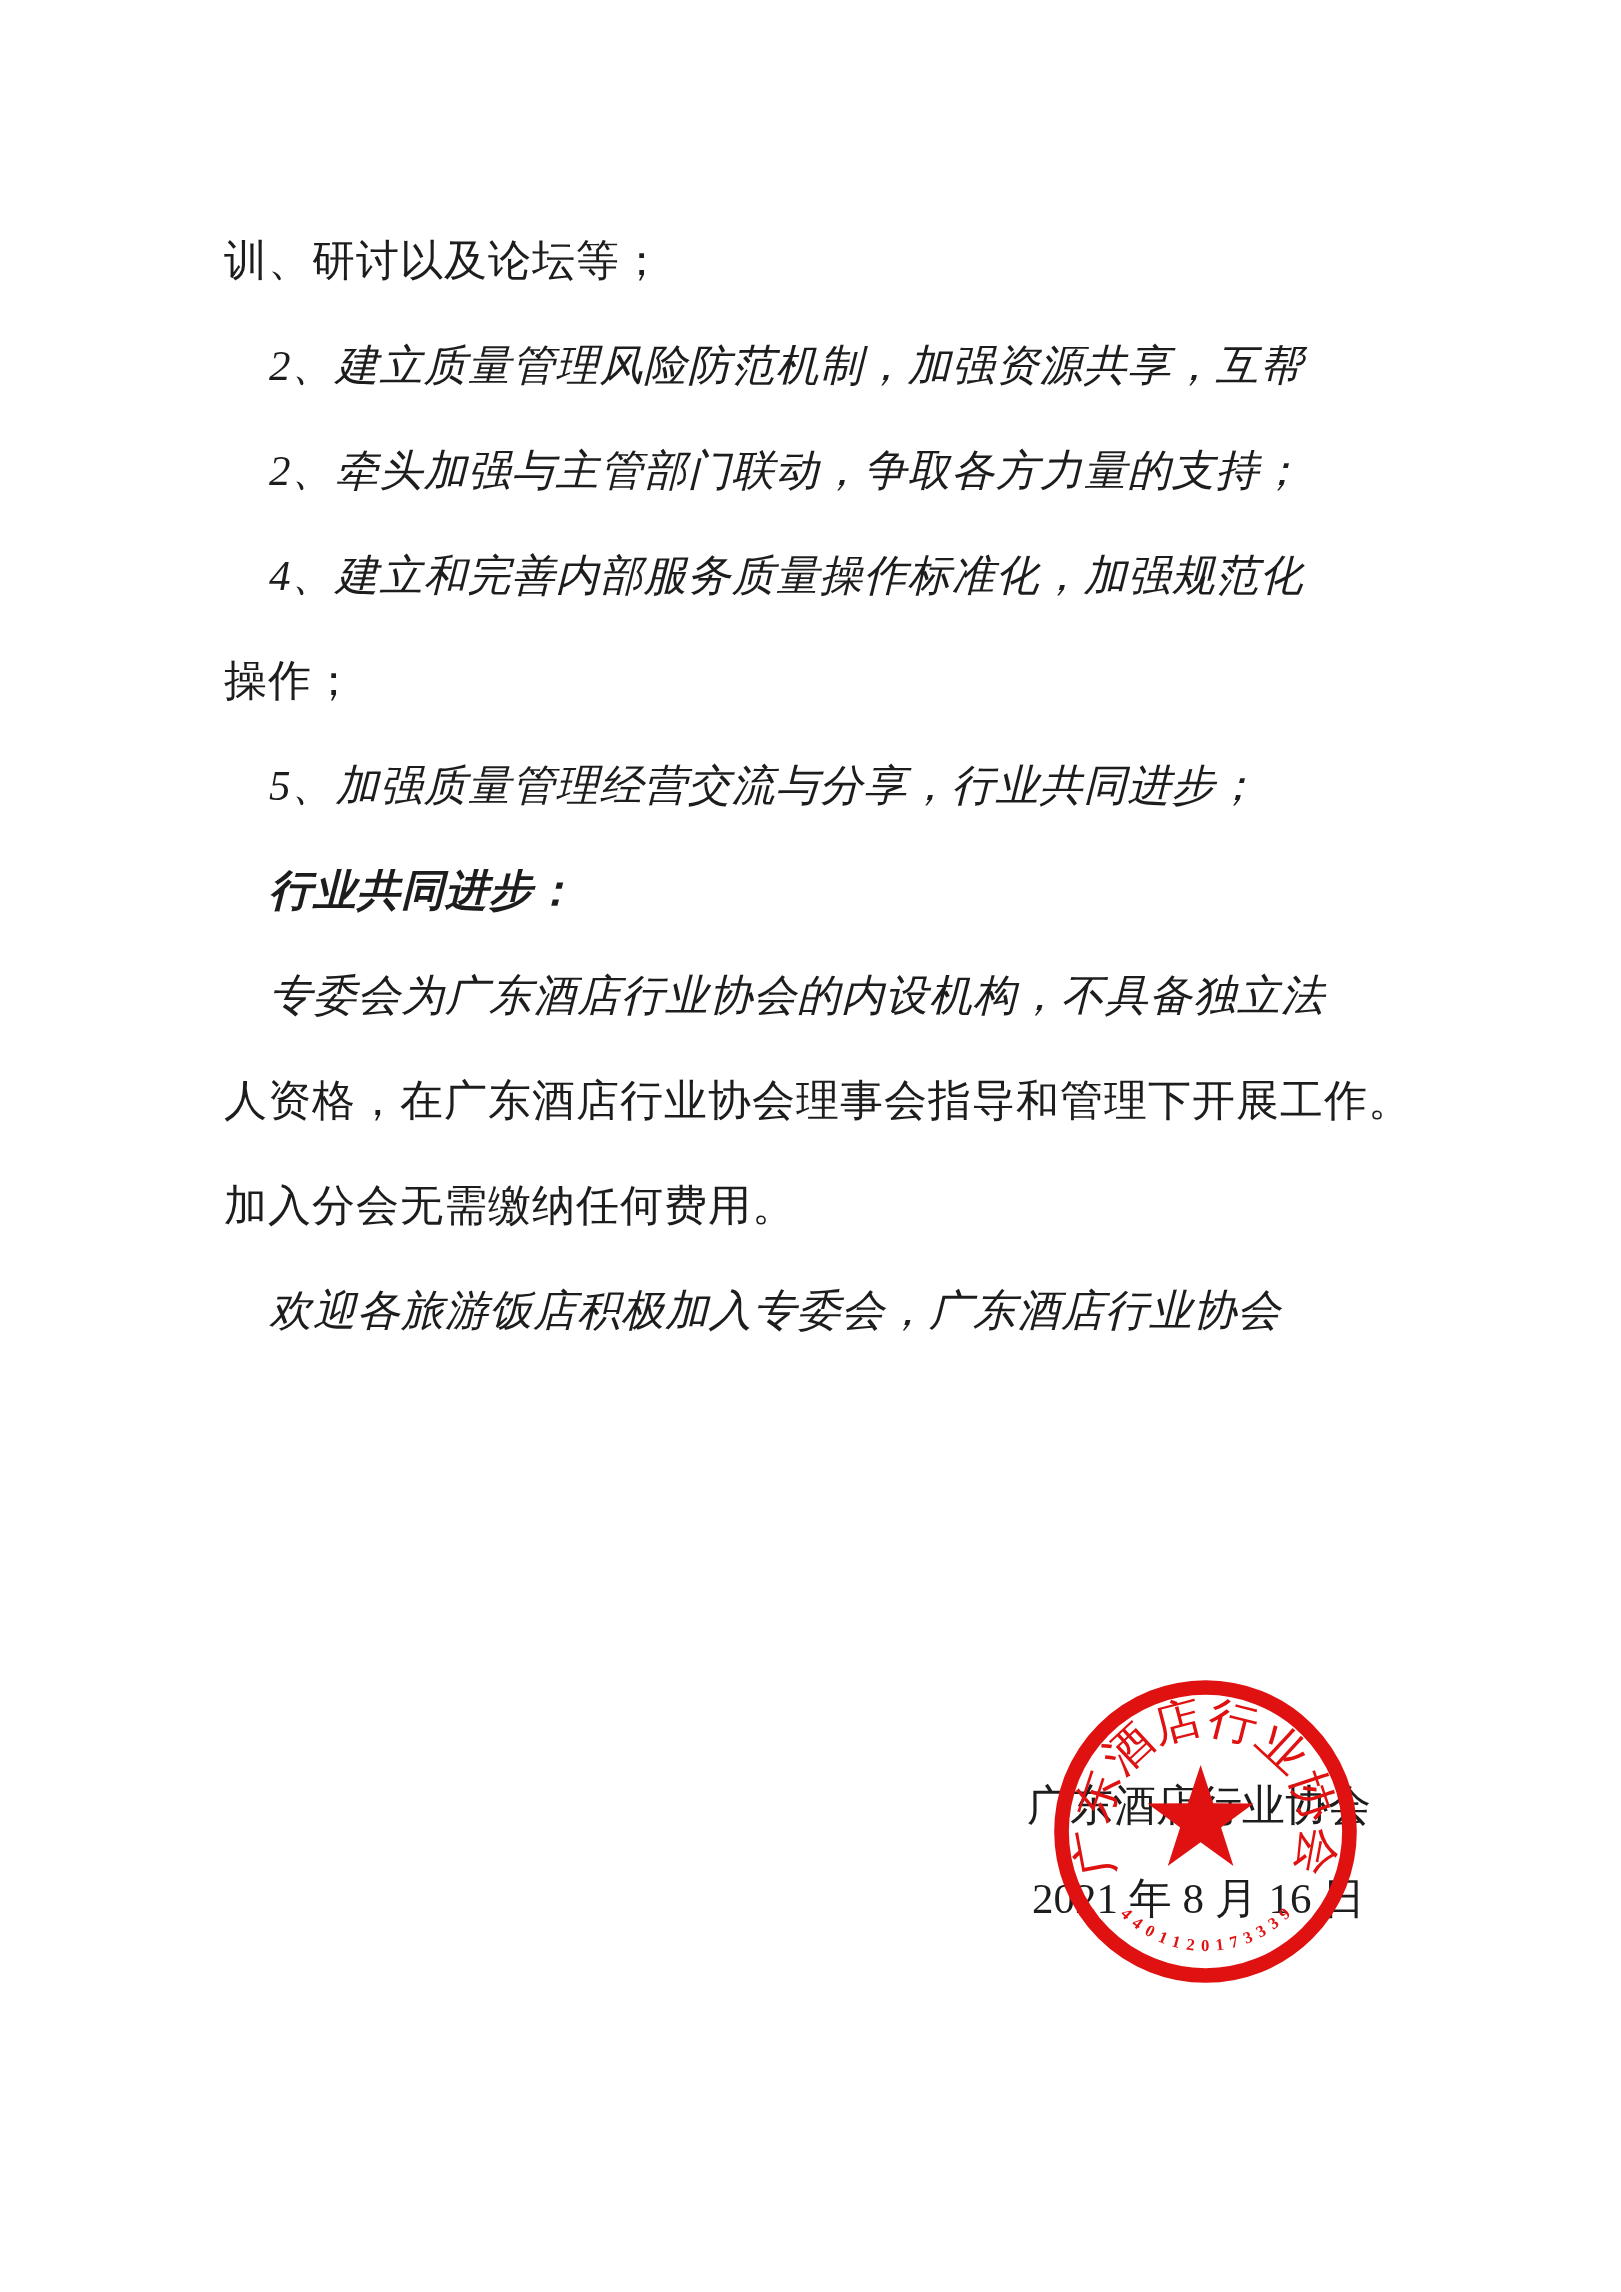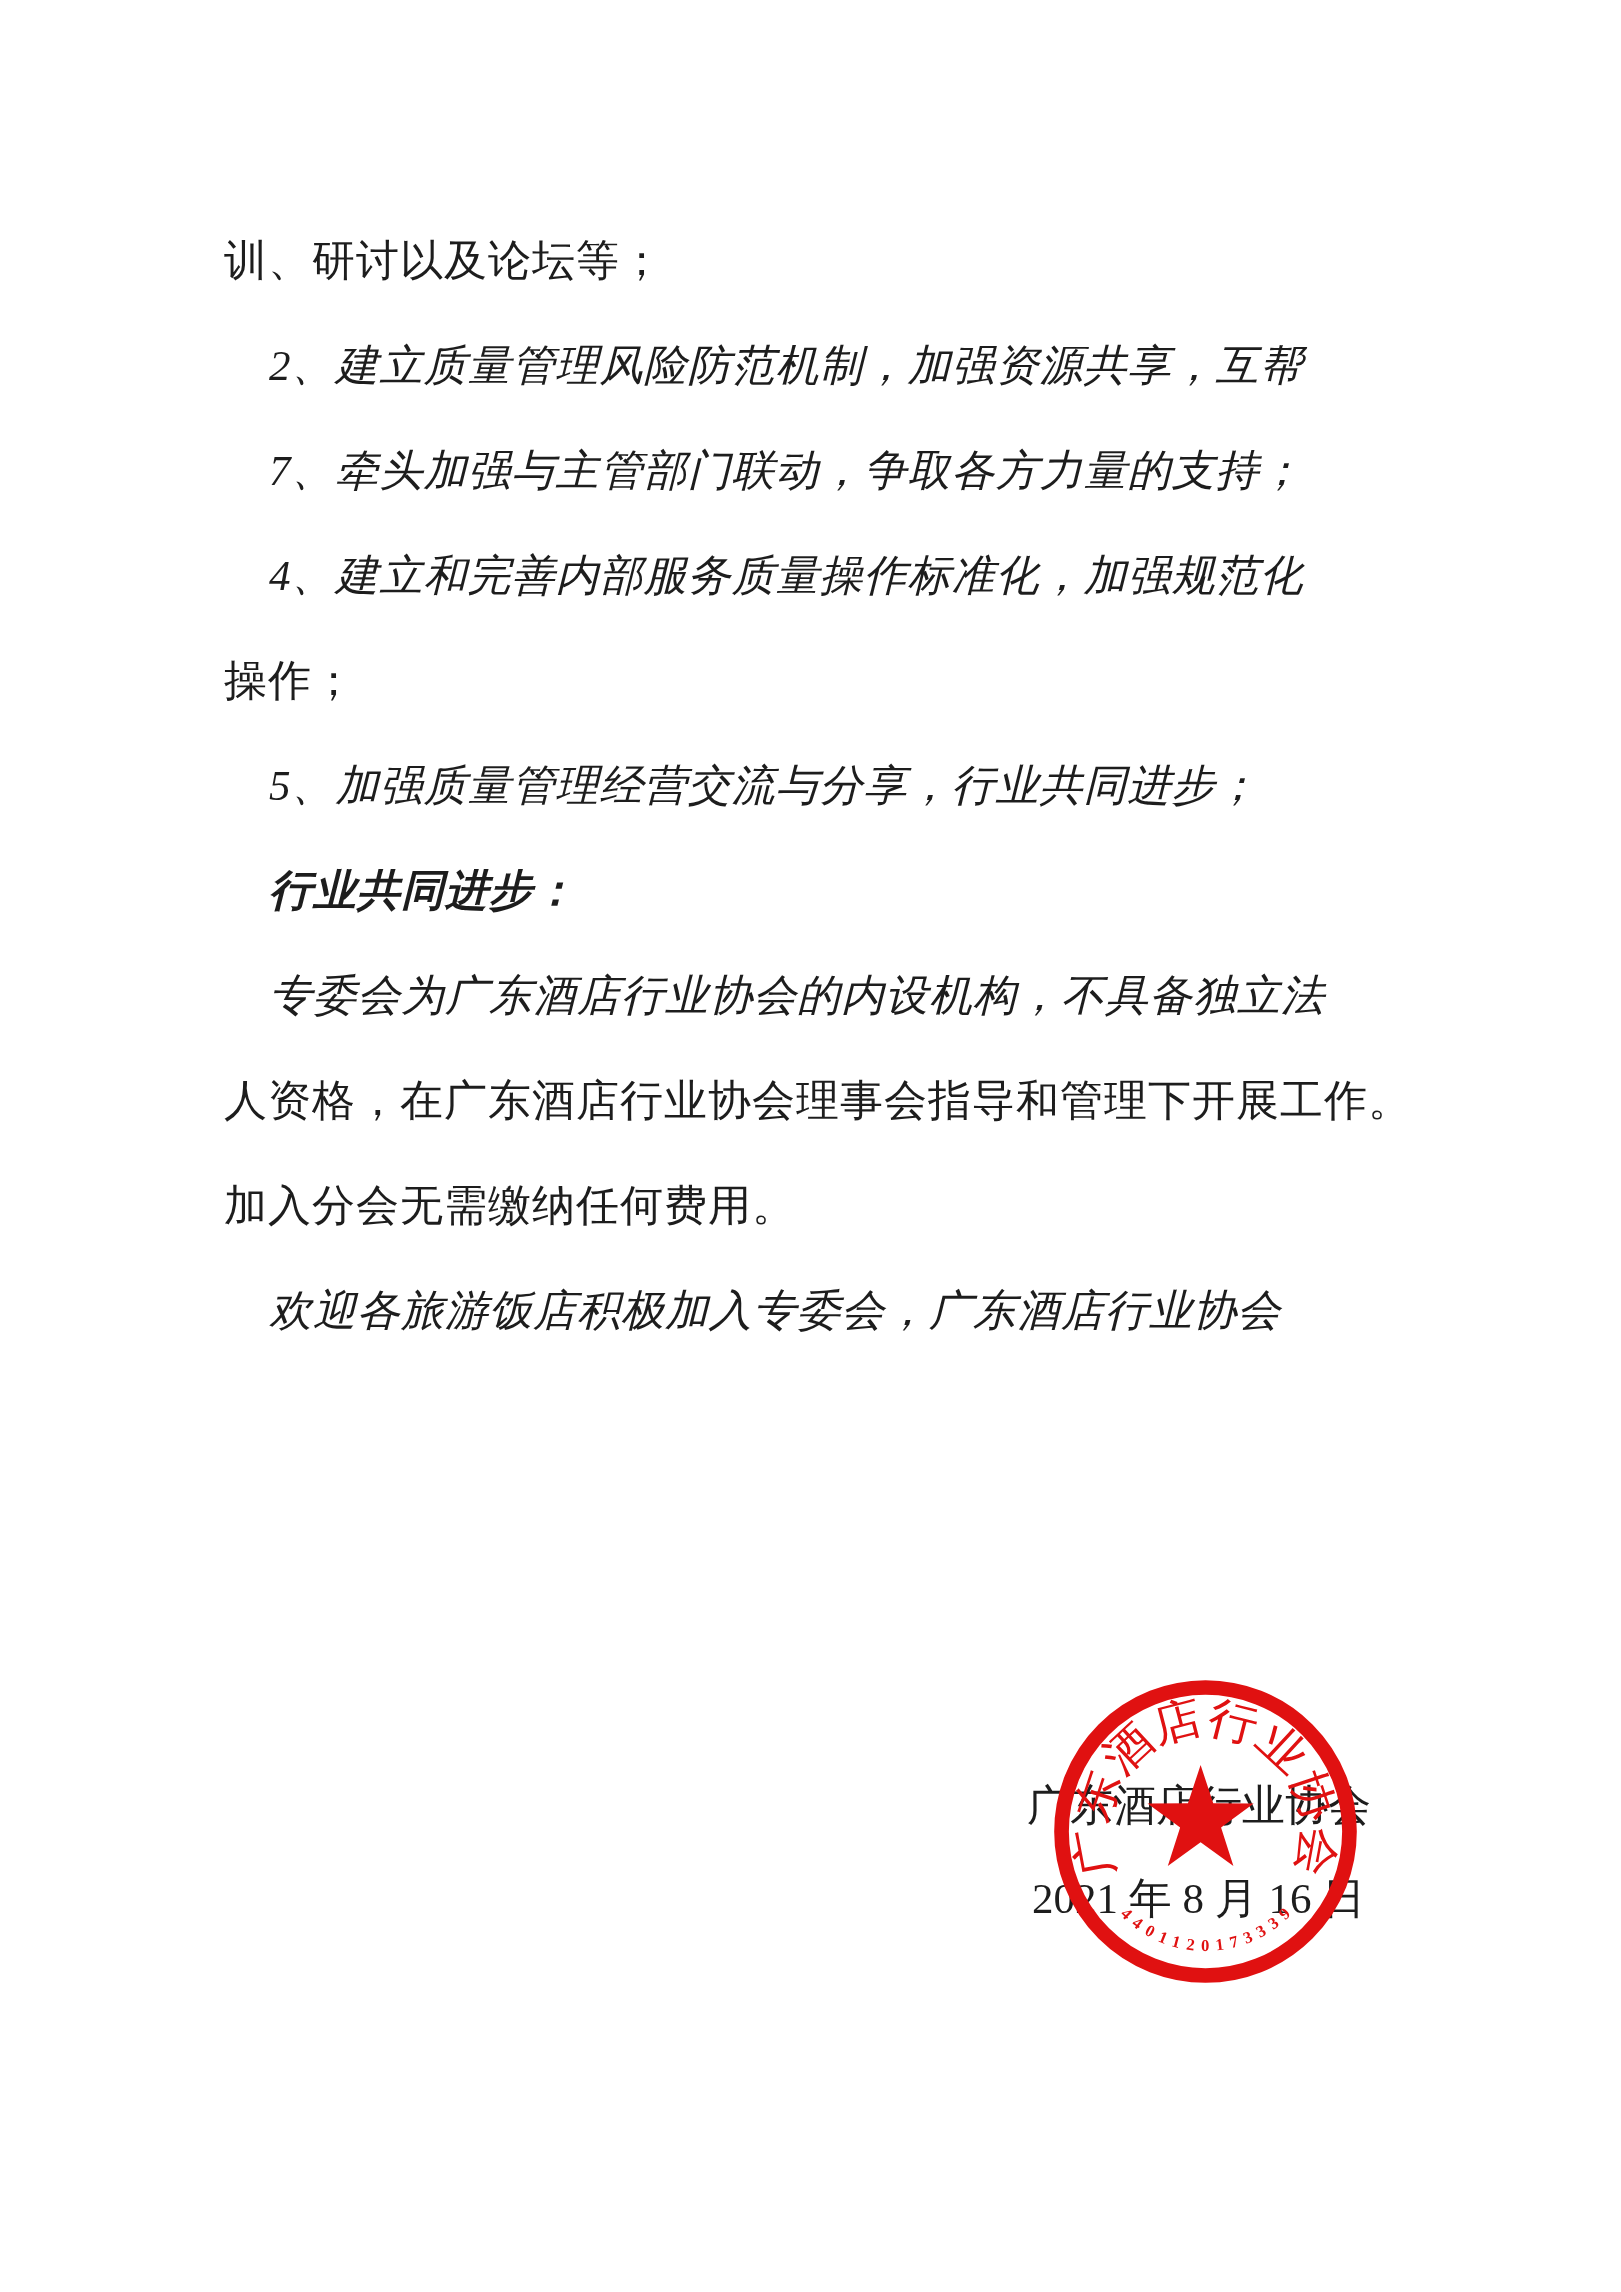--- a/index.html
+++ b/index.html
@@ -65,21 +65,21 @@
   }
 </style>
 </head>
 <body>
 
 <div class="page">
 
   <div class="text-block">
     <div class="line">训、研讨以及论坛等；</div>
     <div class="line indent">2、建立质量管理风险防范机制，加强资源共享，互帮</div>
-    <div class="line indent">7、牵头加强与主管部门联动，争取各方力量的支持；</div>
+    <div class="line indent">2、牵头加强与主管部门联动，争取各方力量的支持；</div>
     <div class="line indent">4、建立和完善内部服务质量操作标准化，加强规范化</div>
     <div class="line">操作；</div>
     <div class="line indent">5、加强质量管理经营交流与分享，行业共同进步；</div>
     <div class="line indent bold">行业共同进步：</div>
     <div class="line indent">专委会为广东酒店行业协会的内设机构，不具备独立法</div>
     <div class="line">人资格，在广东酒店行业协会理事会指导和管理下开展工作。</div>
     <div class="line">加入分会无需缴纳任何费用。</div>
     <div class="line indent">欢迎各旅游饭店积极加入专委会，广东酒店行业协会</div>
   </div>
 

